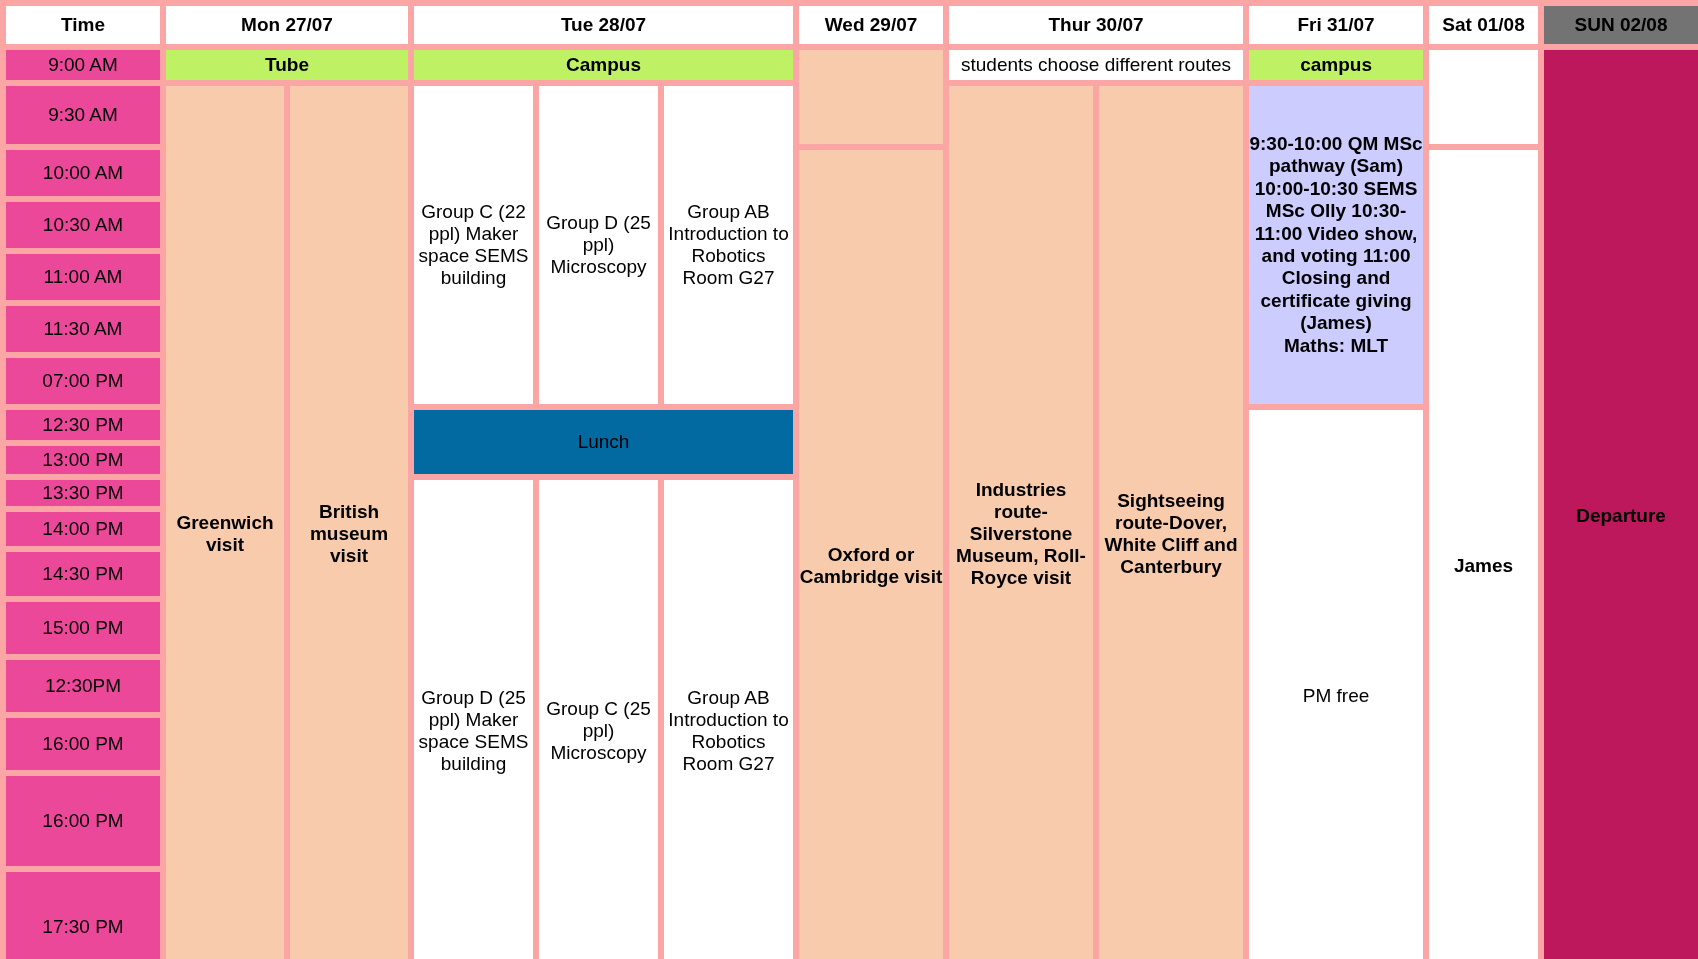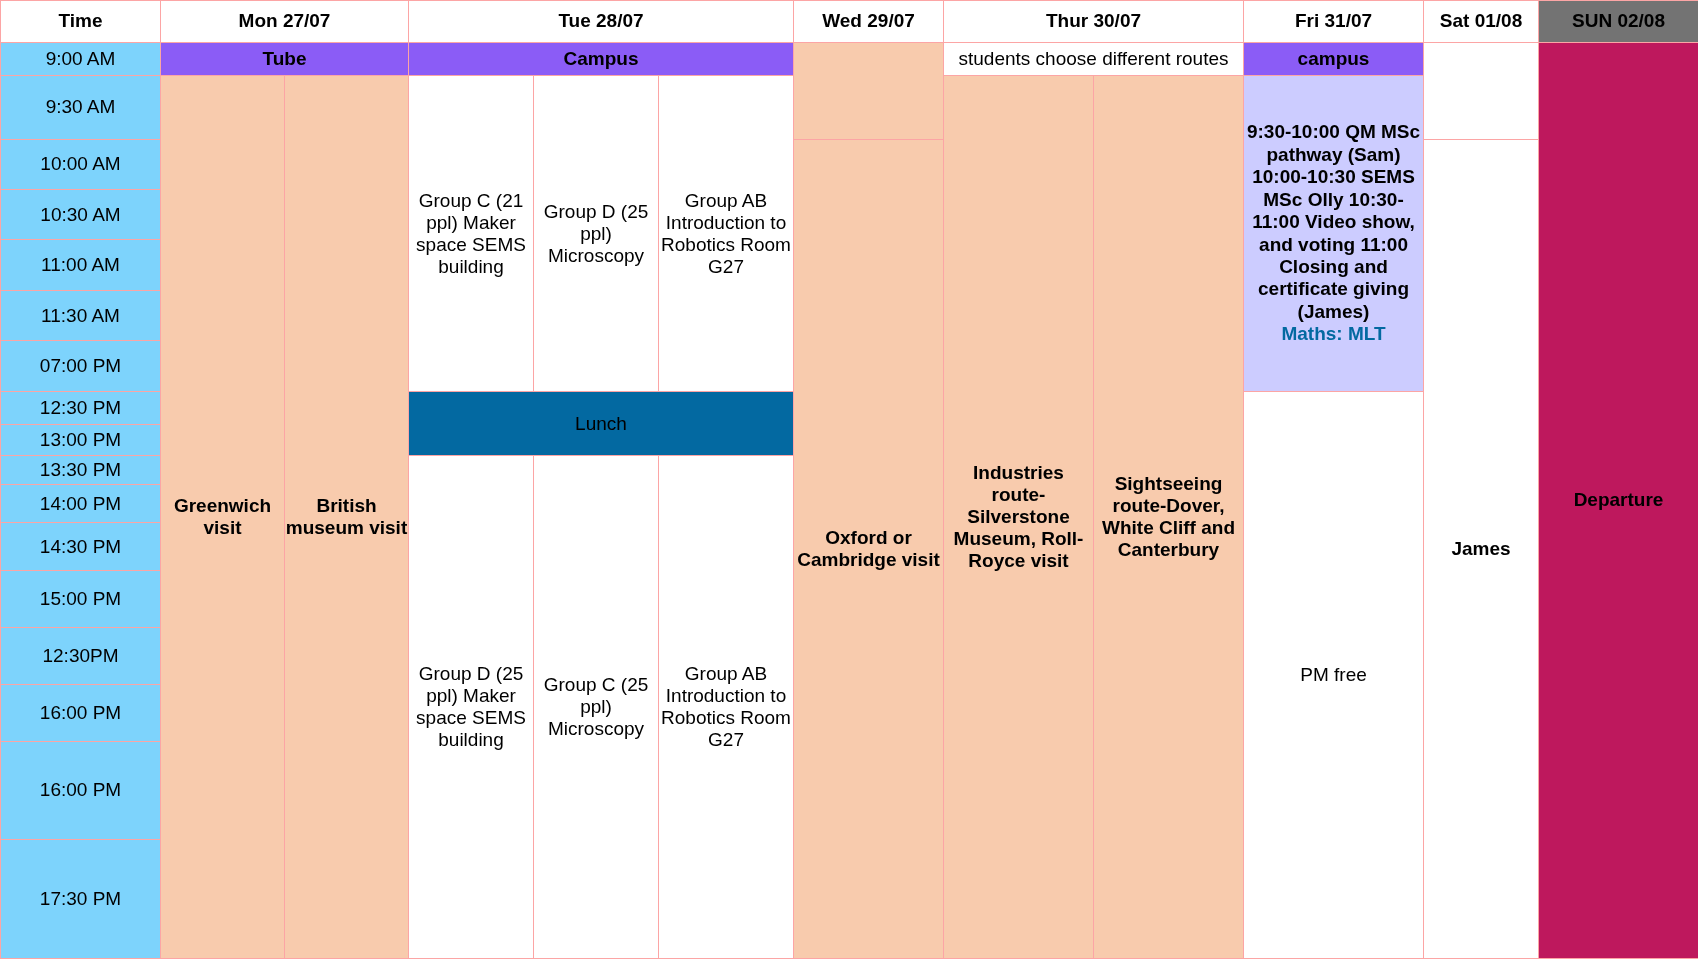--- a/index.html
+++ b/index.html
@@ -19,21 +19,21 @@
     height: 959px;
     box-sizing: border-box;
   }
   table.schedule {
     border-collapse: collapse;
     table-layout: fixed;
     width: 1698px;
     height: 959px;
   }
   table.schedule td, table.schedule th {
-    border: 1px solid #fca5a5;
+    border: 6px solid #fca5a5;
     padding: 0;
     vertical-align: middle;
     text-align: center;
     font-size: 19px;
     color: #000000;
     overflow: hidden;
     word-wrap: break-word;
   }
   
   .hdr {
@@ -43,31 +43,31 @@
     background: #ffffff;
   }
   .hdr-sun {
     font-weight: bold;
     font-size: 25px;
     background: #737373;
   }
   
   .timecell {
     font-size: 19px;
-    background: #7dd3fc;
+    background: #ec4899;
     text-align: center;
     color: #000000;
     margin-top: 30px;
   }
   
   .sub {
     font-weight: bold;
     font-size: 19px;
     height: 30px;
-    background: #8b5cf6;
+    background: #bef264;
   }
   .sub-note {
     font-weight: normal;
     font-size: 17px;
     background: #ffffff;
   }
   .peach {
     background: #f8cbad;
     font-weight: bold;
     font-size: 20px;
@@ -82,21 +82,21 @@
     font-weight: normal;
   }
   .lavender {
     background: #ccccff;
     font-weight: bold;
     font-size: 20px;
     line-height: 1.18;
     padding: 2px 2px;
   }
   .lavender .maths {
-    color: #0369a1;
+    color: #000000;
     font-weight: bold;
     display: block;
   }
   .orange {
     background: #be185d;
     font-weight: bold;
     font-size: 20px;
   }
   .free {
     background: #ffffff;
@@ -147,21 +147,21 @@
     <td class="plain" rowspan="2"></td>
     <td class="orange" rowspan="17">Departure</td>
   </tr>
 
   <tr>
     <td class="timecell" style="height:58px">9:30 AM</td>
 
     <td class="peach cellpad" rowspan="16">Greenwich visit</td>
     <td class="peach cellpad" rowspan="16">British museum visit</td>
 
-    <td class="plain cellpad" rowspan="6">Group C (21 ppl) Maker space SEMS building</td>
+    <td class="plain cellpad" rowspan="6">Group C (22 ppl) Maker space SEMS building</td>
     <td class="plain cellpad" rowspan="6">Group D (25 ppl) Microscopy</td>
     <td class="plain cellpad" rowspan="6">Group AB Introduction to Robotics Room G27</td>
 
     <td class="peach cellpad" rowspan="16">Industries route-Silverstone Museum, Roll-Royce visit</td>
     <td class="peach cellpad" rowspan="16">Sightseeing route-Dover, White Cliff and Canterbury</td>
 
     <td class="lavender cellpad" rowspan="6">
       <span>9:30-10:00 QM MSc pathway (Sam)</span>
       <span>10:00-10:30 SEMS MSc Olly</span>
       <span>10:30-11:00 Video show, and voting</span>

